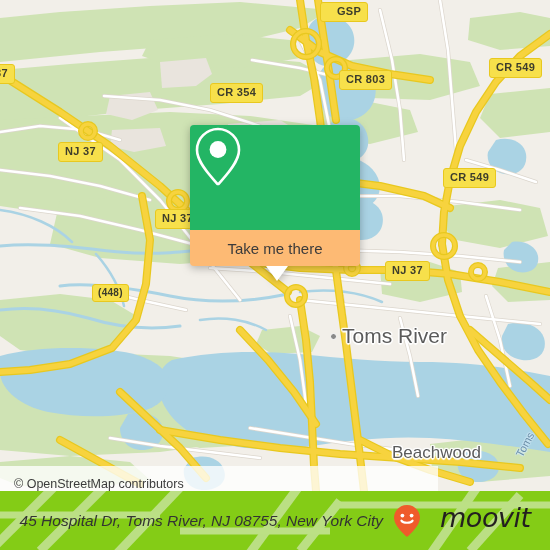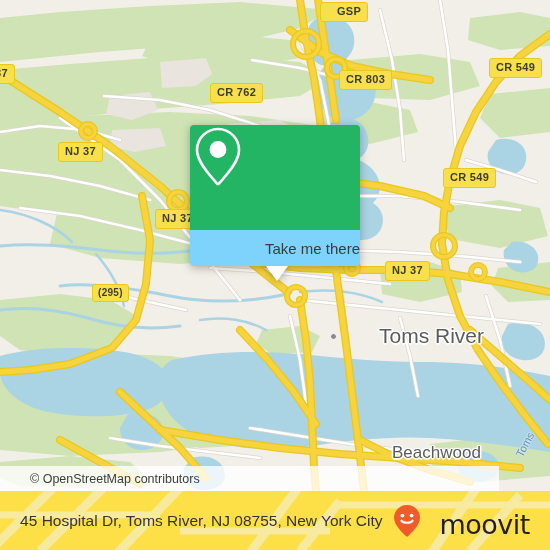--- a/index.html
+++ b/index.html
@@ -35,82 +35,82 @@
   .place{
     position:absolute;
     color:#5b5b5b;
     white-space:nowrap;
     text-shadow:
       1.5px 0 1px #fff, -1.5px 0 1px #fff,
       0 1.5px 1px #fff, 0 -1.5px 1px #fff,
       1px 1px 1px #fff, -1px -1px 1px #fff,
       1px -1px 1px #fff, -1px 1px 1px #fff;
   }
-  .place.city{font-size:21px;margin-left:37px;}
+  .place.city{font-size:21px;}
   .place.town{font-size:17px;}
   .place-dot{
     position:absolute;width:7px;height:7px;border-radius:50%;
     background:#8a8a8a;border:1px solid #fff;box-sizing:border-box;
   }
   .place.river{
     font-size:11px;color:#6a8fa8;
     transform:rotate(-62deg);transform-origin:left bottom;
     text-shadow:1px 0 1px #cfe7f5,-1px 0 1px #cfe7f5,0 1px 1px #cfe7f5,0 -1px 1px #cfe7f5;
   }
 
   
   .attrib{
-    position:absolute;left:0;top:466px;width:499px;height:25px;
+    position:absolute;left:0;top:466px;width:438px;height:25px;
     background:rgba(255,255,255,0.78);
-    display:flex;align-items:center;
-    box-sizing:border-box;padding-left:30px;
+    display:flex;align-items:flex-end;
+    box-sizing:border-box;padding-left:14px;
   }
   .attrib span{font-size:12.5px;color:#3c3c3c;}
 
   
   .callout{
     position:absolute;left:190px;top:125px;width:170px;
     filter:drop-shadow(0 2px 4px rgba(0,0,0,0.28));
   }
   .callout-head{
     height:105px;width:100%;
     background:#23b564;
     border-radius:4px 4px 0 0;
     display:flex;align-items:center;justify-content:center;
     box-sizing:border-box;
   }
   .callout-foot{
     height:36px;width:100%;
-    background:#7dd3fc;
+    background:#fdba74;
     border-radius:0 0 4px 4px;
-    display:flex;align-items:center;justify-content:flex-end;
+    display:flex;align-items:center;justify-content:center;
     box-sizing:border-box;
   }
   .callout-foot span{font-size:15px;color:#3b3b3b;}
   .callout-tip{
     position:absolute;left:76px;top:141px;
     width:0;height:0;
     border-left:11px solid transparent;
     border-right:11px solid transparent;
     border-top:15px solid #ffffff;
   }
 
   
   .footer{
     position:absolute;left:0;top:491px;width:550px;height:59px;
-    background:#fde047;overflow:hidden;
+    background:#84cc16;overflow:hidden;font-style:italic;
   }
   .footer .wm{position:absolute;left:0;top:0;opacity:.5;}
   .footer-inner{
     position:relative;width:100%;height:100%;
     display:flex;align-items:center;justify-content:center;gap:9px;
     box-sizing:border-box;padding:0 14px;
   }
   .addr{font-size:15.5px;color:#333333;white-space:nowrap;}
-  .moovit{display:flex;align-items:flex-end;gap:18px;}
+  .moovit{display:flex;align-items:flex-start;gap:18px;}
   .moovit-word{
     font-size:27px;color:#231f20;letter-spacing:-0.5px;line-height:1;
     font-family:"DejaVu Sans", sans-serif;font-weight:normal;
   }
 </style>
 </head>
 <body>
 
 <div class="screen">
 
@@ -300,27 +300,27 @@
         <circle cx="336" cy="68" r="9"></circle>
         <circle cx="444" cy="246" r="11"></circle>
         <circle cx="296" cy="296" r="9"></circle>
         <circle cx="478" cy="272" r="7"></circle>
         <circle cx="352" cy="268" r="6"></circle>
       </g>
     </svg>
 
     <div class="shield" style="left:-12px;top:64px;">37</div>
     <div class="shield" style="left:58px;top:142px;">NJ 37</div>
-    <div class="shield" style="left:210px;top:83px;">CR 762</div>
+    <div class="shield" style="left:210px;top:83px;">CR 354</div>
     <div class="shield" style="left:320px;top:2px;padding-left:16px;">GSP</div>
     <div class="shield" style="left:339px;top:70px;">CR 803</div>
     <div class="shield" style="left:489px;top:58px;">CR 549</div>
     <div class="shield" style="left:443px;top:168px;">CR 549</div>
     <div class="shield" style="left:155px;top:209px;">NJ 37</div>
-    <div class="shield small" style="left:92px;top:284px;">(295)</div>
+    <div class="shield small" style="left:92px;top:284px;">(448)</div>
     <div class="shield" style="left:385px;top:261px;">NJ 37</div>
 
     <div class="place-dot" style="left:330px;top:333px;"></div>
     <div class="place city" style="left:342px;top:324px;">Toms River</div>
 
     <div class="place town" style="left:374px;top:443px;margin-left:18px;">Beachwood</div>
 
     <div class="place river" style="left:524px;top:447px;">Toms</div>
 
     <div class="attrib">

